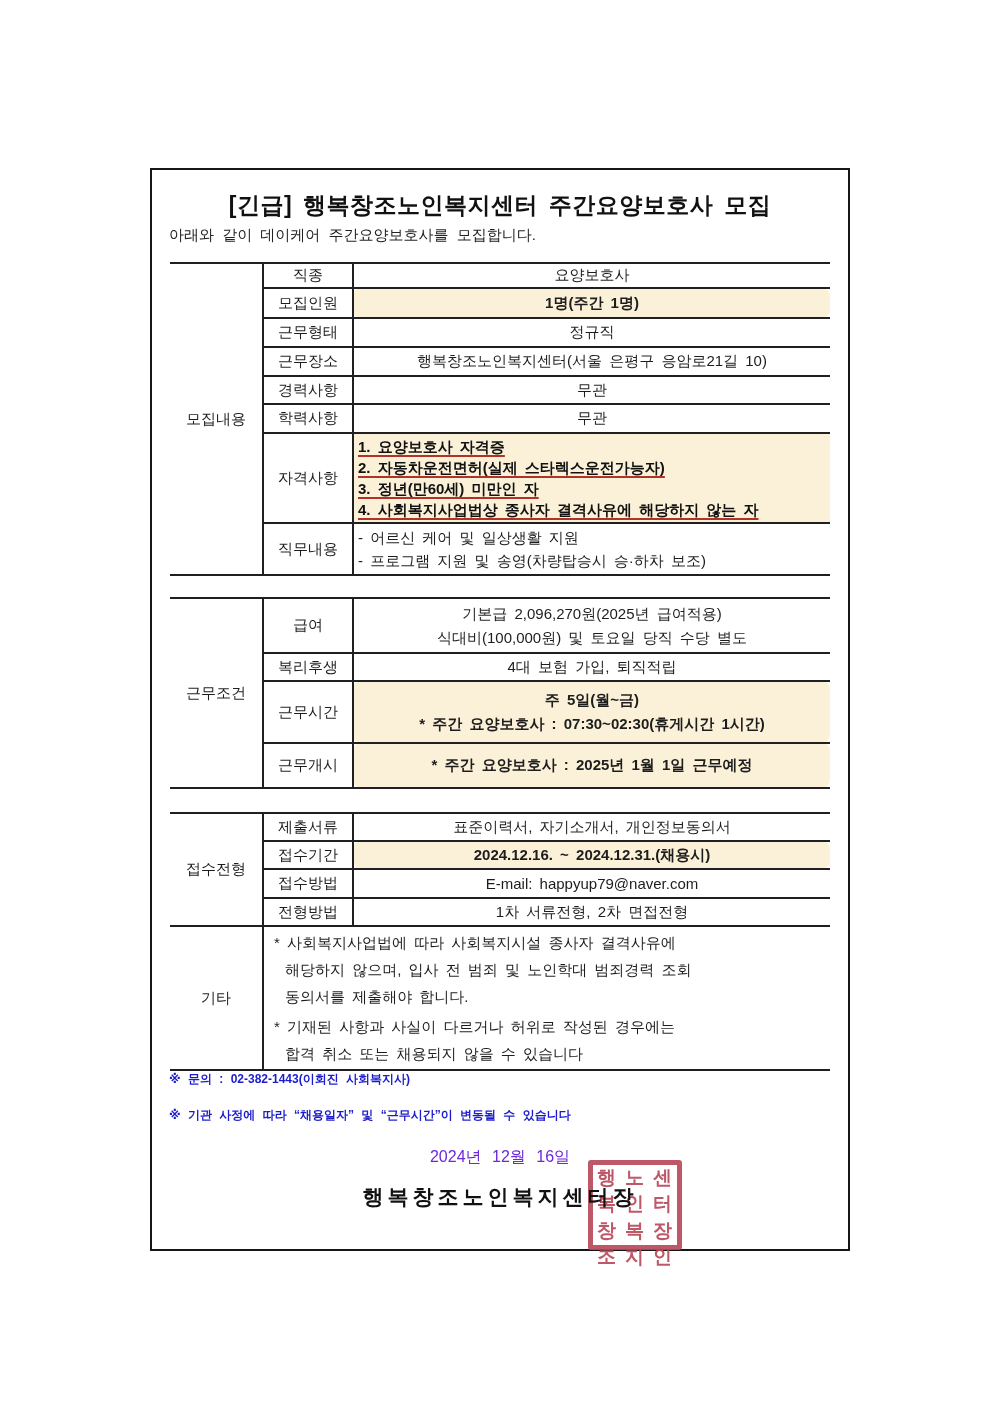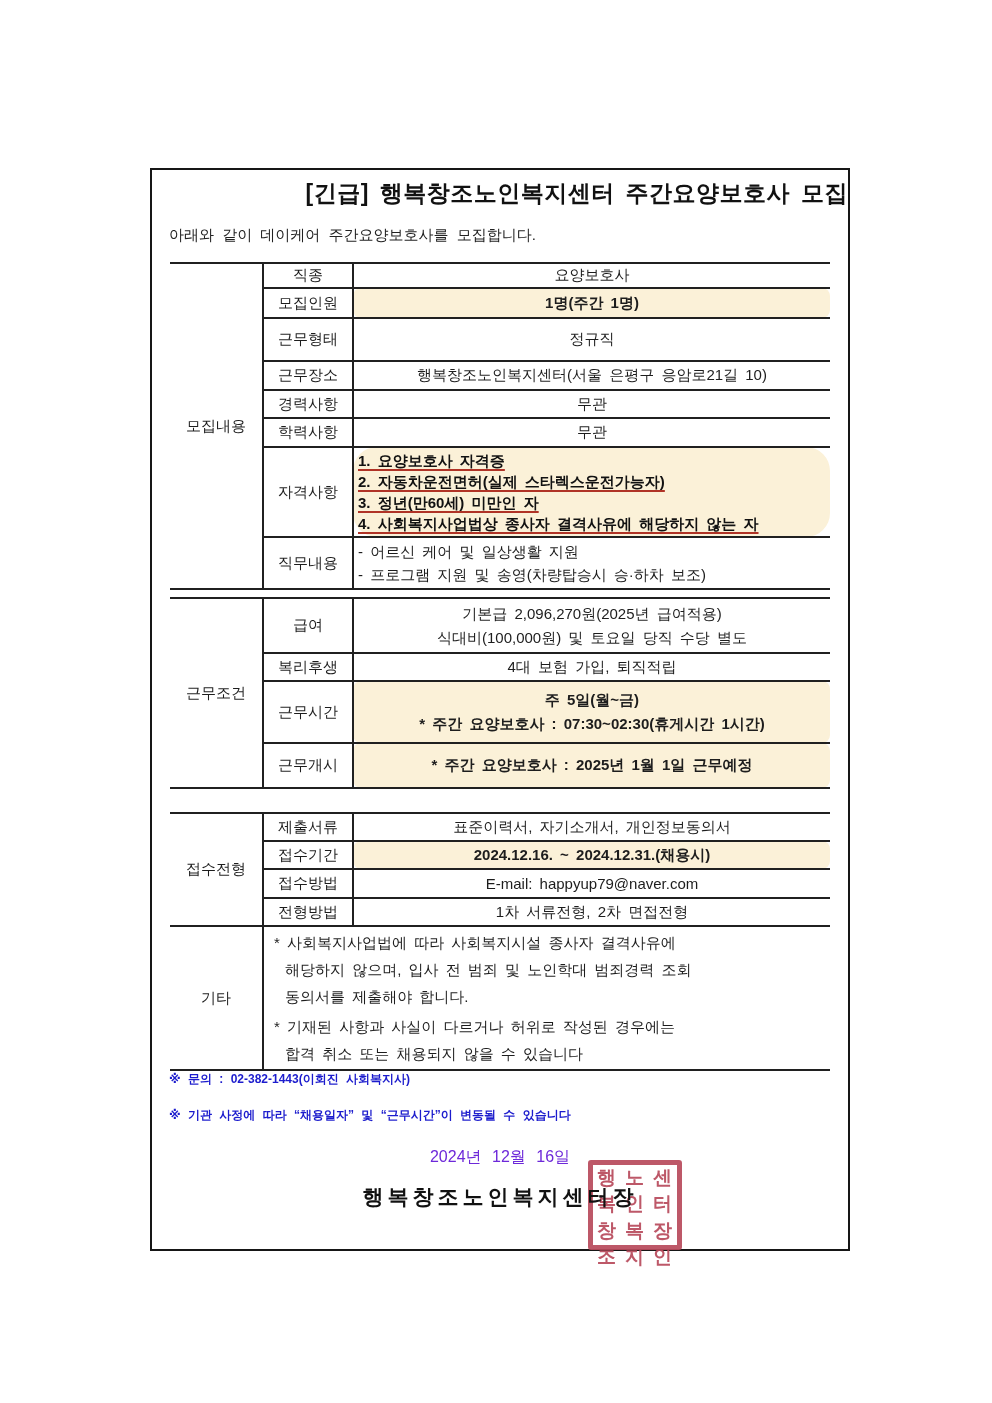--- a/index.html
+++ b/index.html
@@ -12,22 +12,22 @@
   .page { position: relative; width: 992px; height: 1403px; background: #fff; overflow: hidden; }
 
   .frame {
     position: absolute; left: 150px; top: 168px;
     width: 700px; height: 1083px;
     border: 2px solid #161616;
     background: #fff;
   }
 
   .doc-title {
-    position: absolute; left: 0; top: 8px; width: 100%;
-    text-align: right; font-size: 23px; font-weight: bold;
+    position: absolute; left: 0; top: 20px; width: 100%;
+    text-align: center; font-size: 23px; font-weight: bold;
     letter-spacing: 0.5px; word-spacing: 4px; color: #111;
   }
 
   .intro {
     position: absolute; left: 17px; top: 56px;
     font-size: 15px; word-spacing: 4px; color: #222;
   }
 
   table.doc {
     border-collapse: collapse;
@@ -41,21 +41,21 @@
   .t1 { position: absolute; left: 18px; top: 92px; }
   .t2 { position: absolute; left: 18px; top: 427px; }
   .t3 { position: absolute; left: 18px; top: 642px; }
   col.c-group { width: 93px; }
   col.c-label { width: 90px; }
   col.c-value { width: 477px; }
 
   td.group-cell { background: #fff; }
   td.hl { background: #fbf1d8; }
   td.bold, .bold { font-weight: bold; border-radius: 8px; }
-  td.left { text-align: left; padding-left: 8px; border-radius: 24px; }
+  td.left { text-align: left; padding-left: 8px; }
 
   .qual-line { display: block; text-align: left; font-weight: bold; line-height: 21px;
                color: #111; }
   .qual-line > span { text-decoration: underline; text-decoration-color: #b03326;
                text-decoration-thickness: 1.8px; text-underline-offset: 3px; }
   .duty-line { display: block; text-align: left; line-height: 23px; }
   .two-line { line-height: 24px; }
   .etc-line { display: block; text-align: left; line-height: 27px; padding-left: 6px; }
   .etc-line.indent { padding-left: 17px; }
   .etc-line.para { margin-top: 3px; }
@@ -112,21 +112,21 @@
           <tr>
         <td class="group-cell" rowspan="8">모집내용</td>
         <td style="height:18px">직종</td>
         <td>요양보호사</td>
       </tr>
       <tr>
         <td style="height:30px">모집인원</td>
         <td class="hl bold">1명(주간 1명)</td>
       </tr>
       <tr>
-        <td style="height:43px">근무형태</td>
+        <td style="height:29px">근무형태</td>
         <td>정규직</td>
       </tr>
       <tr>
         <td style="height:29px">근무장소</td>
         <td>행복창조노인복지센터(서울 은평구 응암로21길 10)</td>
       </tr>
       <tr>
         <td style="height:28px">경력사항</td>
         <td>무관</td>
       </tr>

